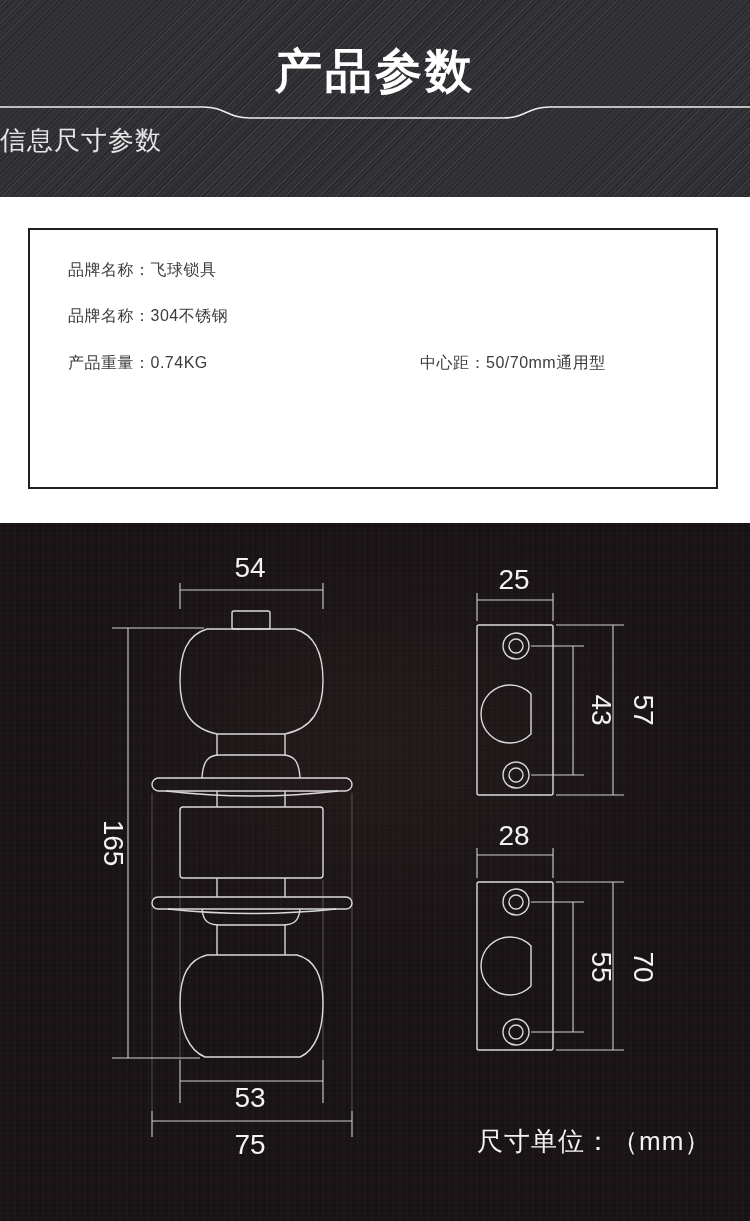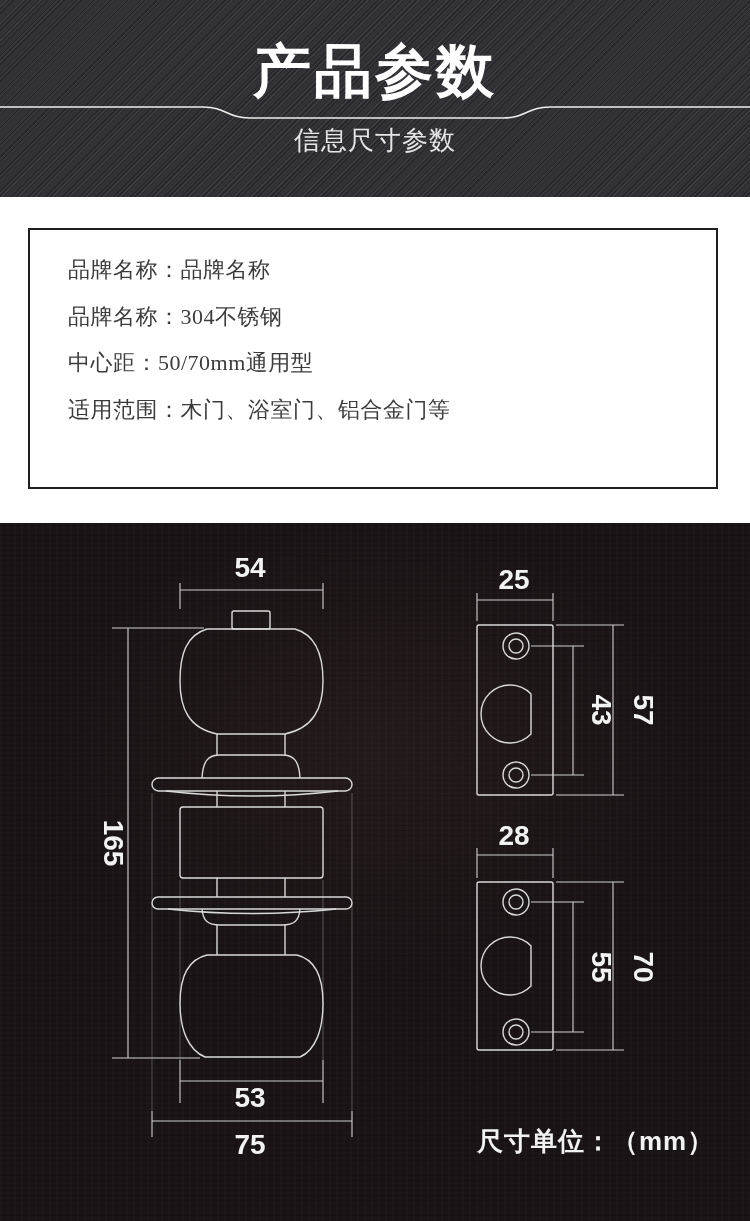--- a/index.html
+++ b/index.html
@@ -11,55 +11,54 @@
   
   .header{
     position:absolute;left:0;top:0;width:750px;height:197px;
     background-color:#323136;
     background-image:
       repeating-linear-gradient(135deg, rgba(255,255,255,0.055) 0 1px, transparent 1px 4px),
       repeating-linear-gradient(135deg, rgba(0,0,0,0.22) 0 1px, transparent 1px 3px);
   }
   .page-title{
     position:absolute;left:0;top:40px;width:750px;
-    text-align:center;color:#ffffff;font-size:58px;font-weight:700;
+    text-align:center;color:#ffffff;font-size:47px;font-weight:700;
     letter-spacing:3px;line-height:62px;
   }
   .header-divider{position:absolute;left:0;top:100px;width:750px;height:30px;}
   .page-subtitle{
     position:absolute;left:0;top:125px;width:750px;
-    text-align:center;color:#e5e5e5;font-size:26px;font-weight:400;
+    color:#e5e5e5;font-size:26px;font-weight:400;
     letter-spacing:1px;line-height:30px;
   }
   
   .spec-section{
     position:absolute;left:0;top:197px;width:750px;height:326px;background:#ffffff;
   }
   .spec-card{
     position:absolute;left:28px;top:31px;width:690px;height:261px;
     border:2px solid #1f1f1f;background:#ffffff;box-sizing:border-box;
     padding-top:17px;
   }
   .spec-row{
     display:grid;grid-template-columns:352px 1fr;
     height:46.5px;align-items:center;padding-left:38px;
   }
   .spec-cell{white-space:nowrap;}
   .spec-label,.spec-value{
-    font-size:22px;color:#3b3b3b;letter-spacing:0.5px;font-family:Liberation Serif, serif;
+    font-size:16px;color:#3b3b3b;letter-spacing:0.5px;
   }
   
   .dimension-section{
     position:absolute;left:0;top:523px;width:750px;height:698px;
     background-color:#1a1416;
     background-image:
       radial-gradient(ellipse 420px 300px at 50% 32%, rgba(80,60,52,0.18), transparent 75%),
       repeating-linear-gradient(90deg, rgba(255,255,255,0.015) 0 2px, transparent 2px 7px),
       repeating-linear-gradient(0deg, rgba(0,0,0,0.18) 0 1px, transparent 1px 5px);
-    font-weight: bold;
   }
   .dimension-section svg{position:absolute;left:0;top:0;}
   .draw{stroke:#d9d9d9;stroke-width:1.4;fill:none;}
   .dimline{stroke:#cfcfcf;stroke-width:1.1;fill:none;}
   .extfaint{stroke:#cfcfcf;stroke-width:1;opacity:0.32;fill:none;}
   .dimtext{
     fill:#f2f2f2;font-size:28px;
     font-family:"Liberation Sans","DejaVu Sans",sans-serif;
   }
   .unittext{
@@ -76,43 +75,40 @@
     <path d="M0,7 L203,7 C226,7 227,18 250,18 L503,18 C526,18 527,7 550,7 L750,7" fill="none" stroke="#ededed" stroke-width="1.6"></path>
   </svg>
   <div class="page-subtitle">信息尺寸参数</div>
 </div>
 
 <div class="spec-section">
   <div class="spec-card">
 
     <div class="spec-row">
       <div class="spec-cell">
-        <span class="spec-label">品牌名称：</span><span class="spec-value">品牌名称</span>
+        <span class="spec-label">品牌名称：</span><span class="spec-value">飞球锁具</span>
       </div>
     </div>
 
     <div class="spec-row">
       <div class="spec-cell">
         <span class="spec-label">品牌名称：</span><span class="spec-value">304不锈钢</span>
       </div>
     </div>
 
 
     <div class="spec-row">
       <div class="spec-cell">
+        <span class="spec-label">产品重量：</span><span class="spec-value">0.74KG</span>
+      </div>
+      <div class="spec-cell">
         <span class="spec-label">中心距：</span><span class="spec-value">50/70mm通用型</span>
       </div>
     </div>
 
-    <div class="spec-row">
-      <div class="spec-cell">
-        <span class="spec-label">适用范围：</span><span class="spec-value">木门、浴室门、铝合金门等</span>
-      </div>
-      <div class="spec-cell"></div>
-    </div>
 
   </div>
 </div>
 
 <div class="dimension-section">
   <svg width="750" height="698" viewBox="0 0 750 698">
 
     <g>
 
       <line class="extfaint" x1="152" y1="270" x2="152" y2="588"></line>

